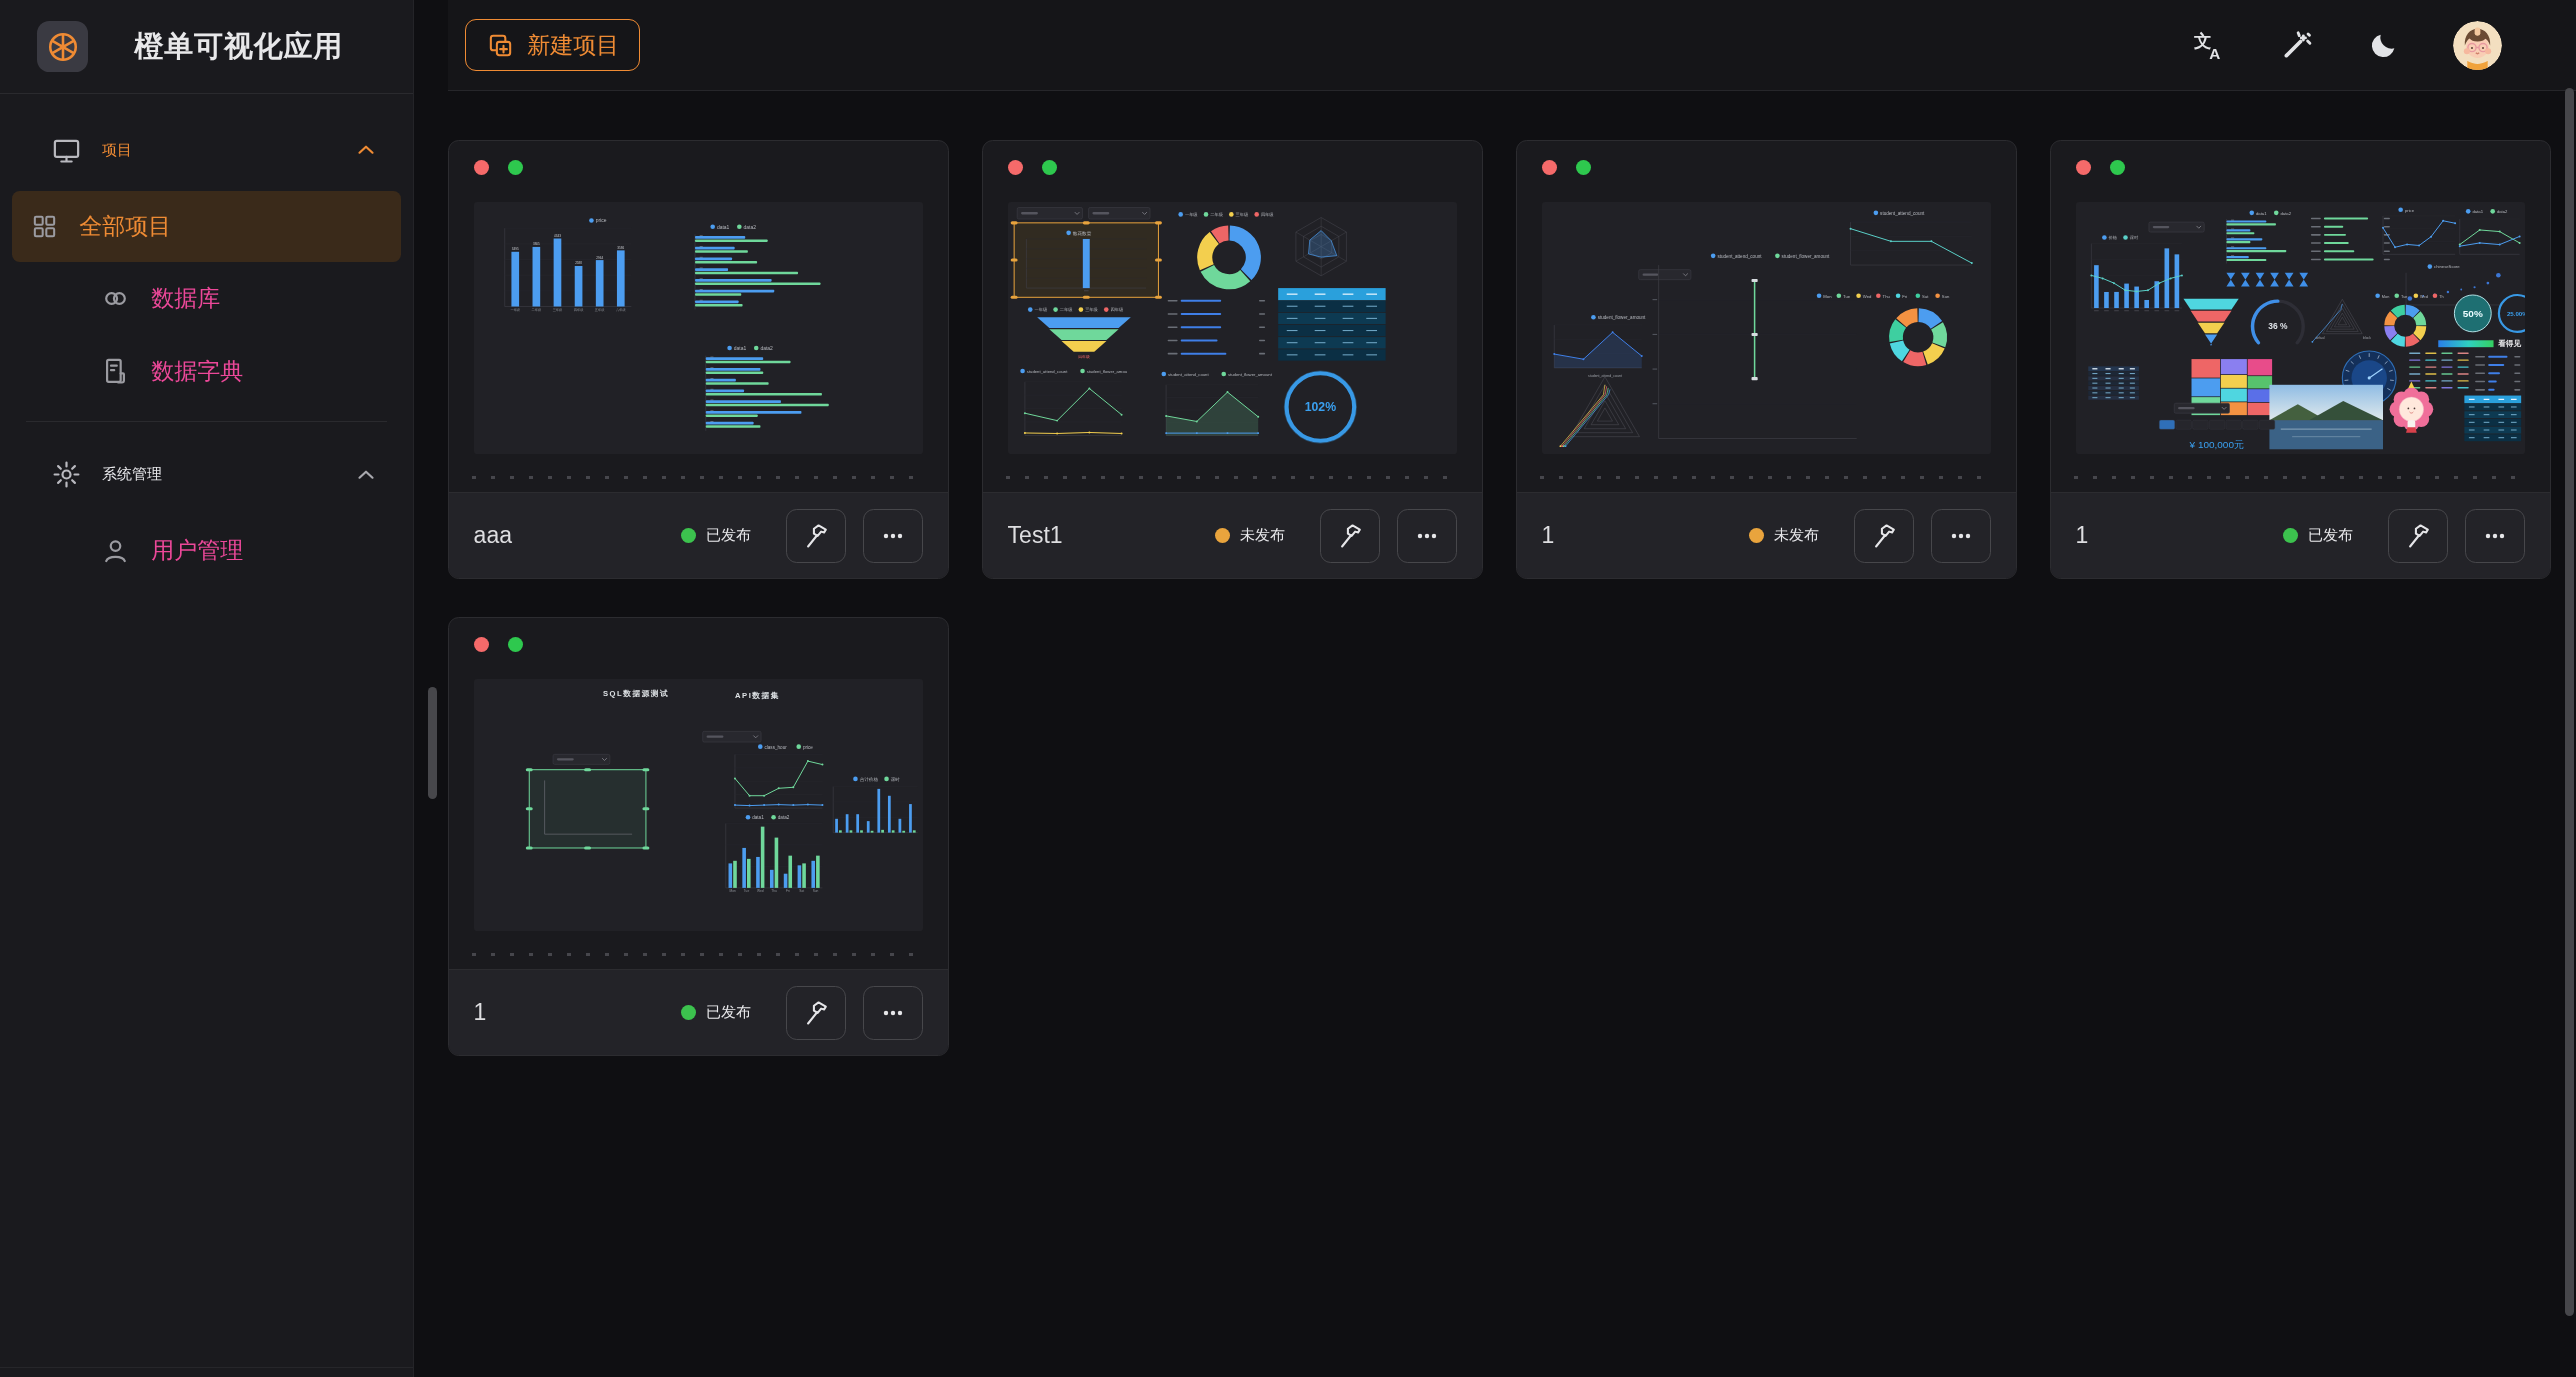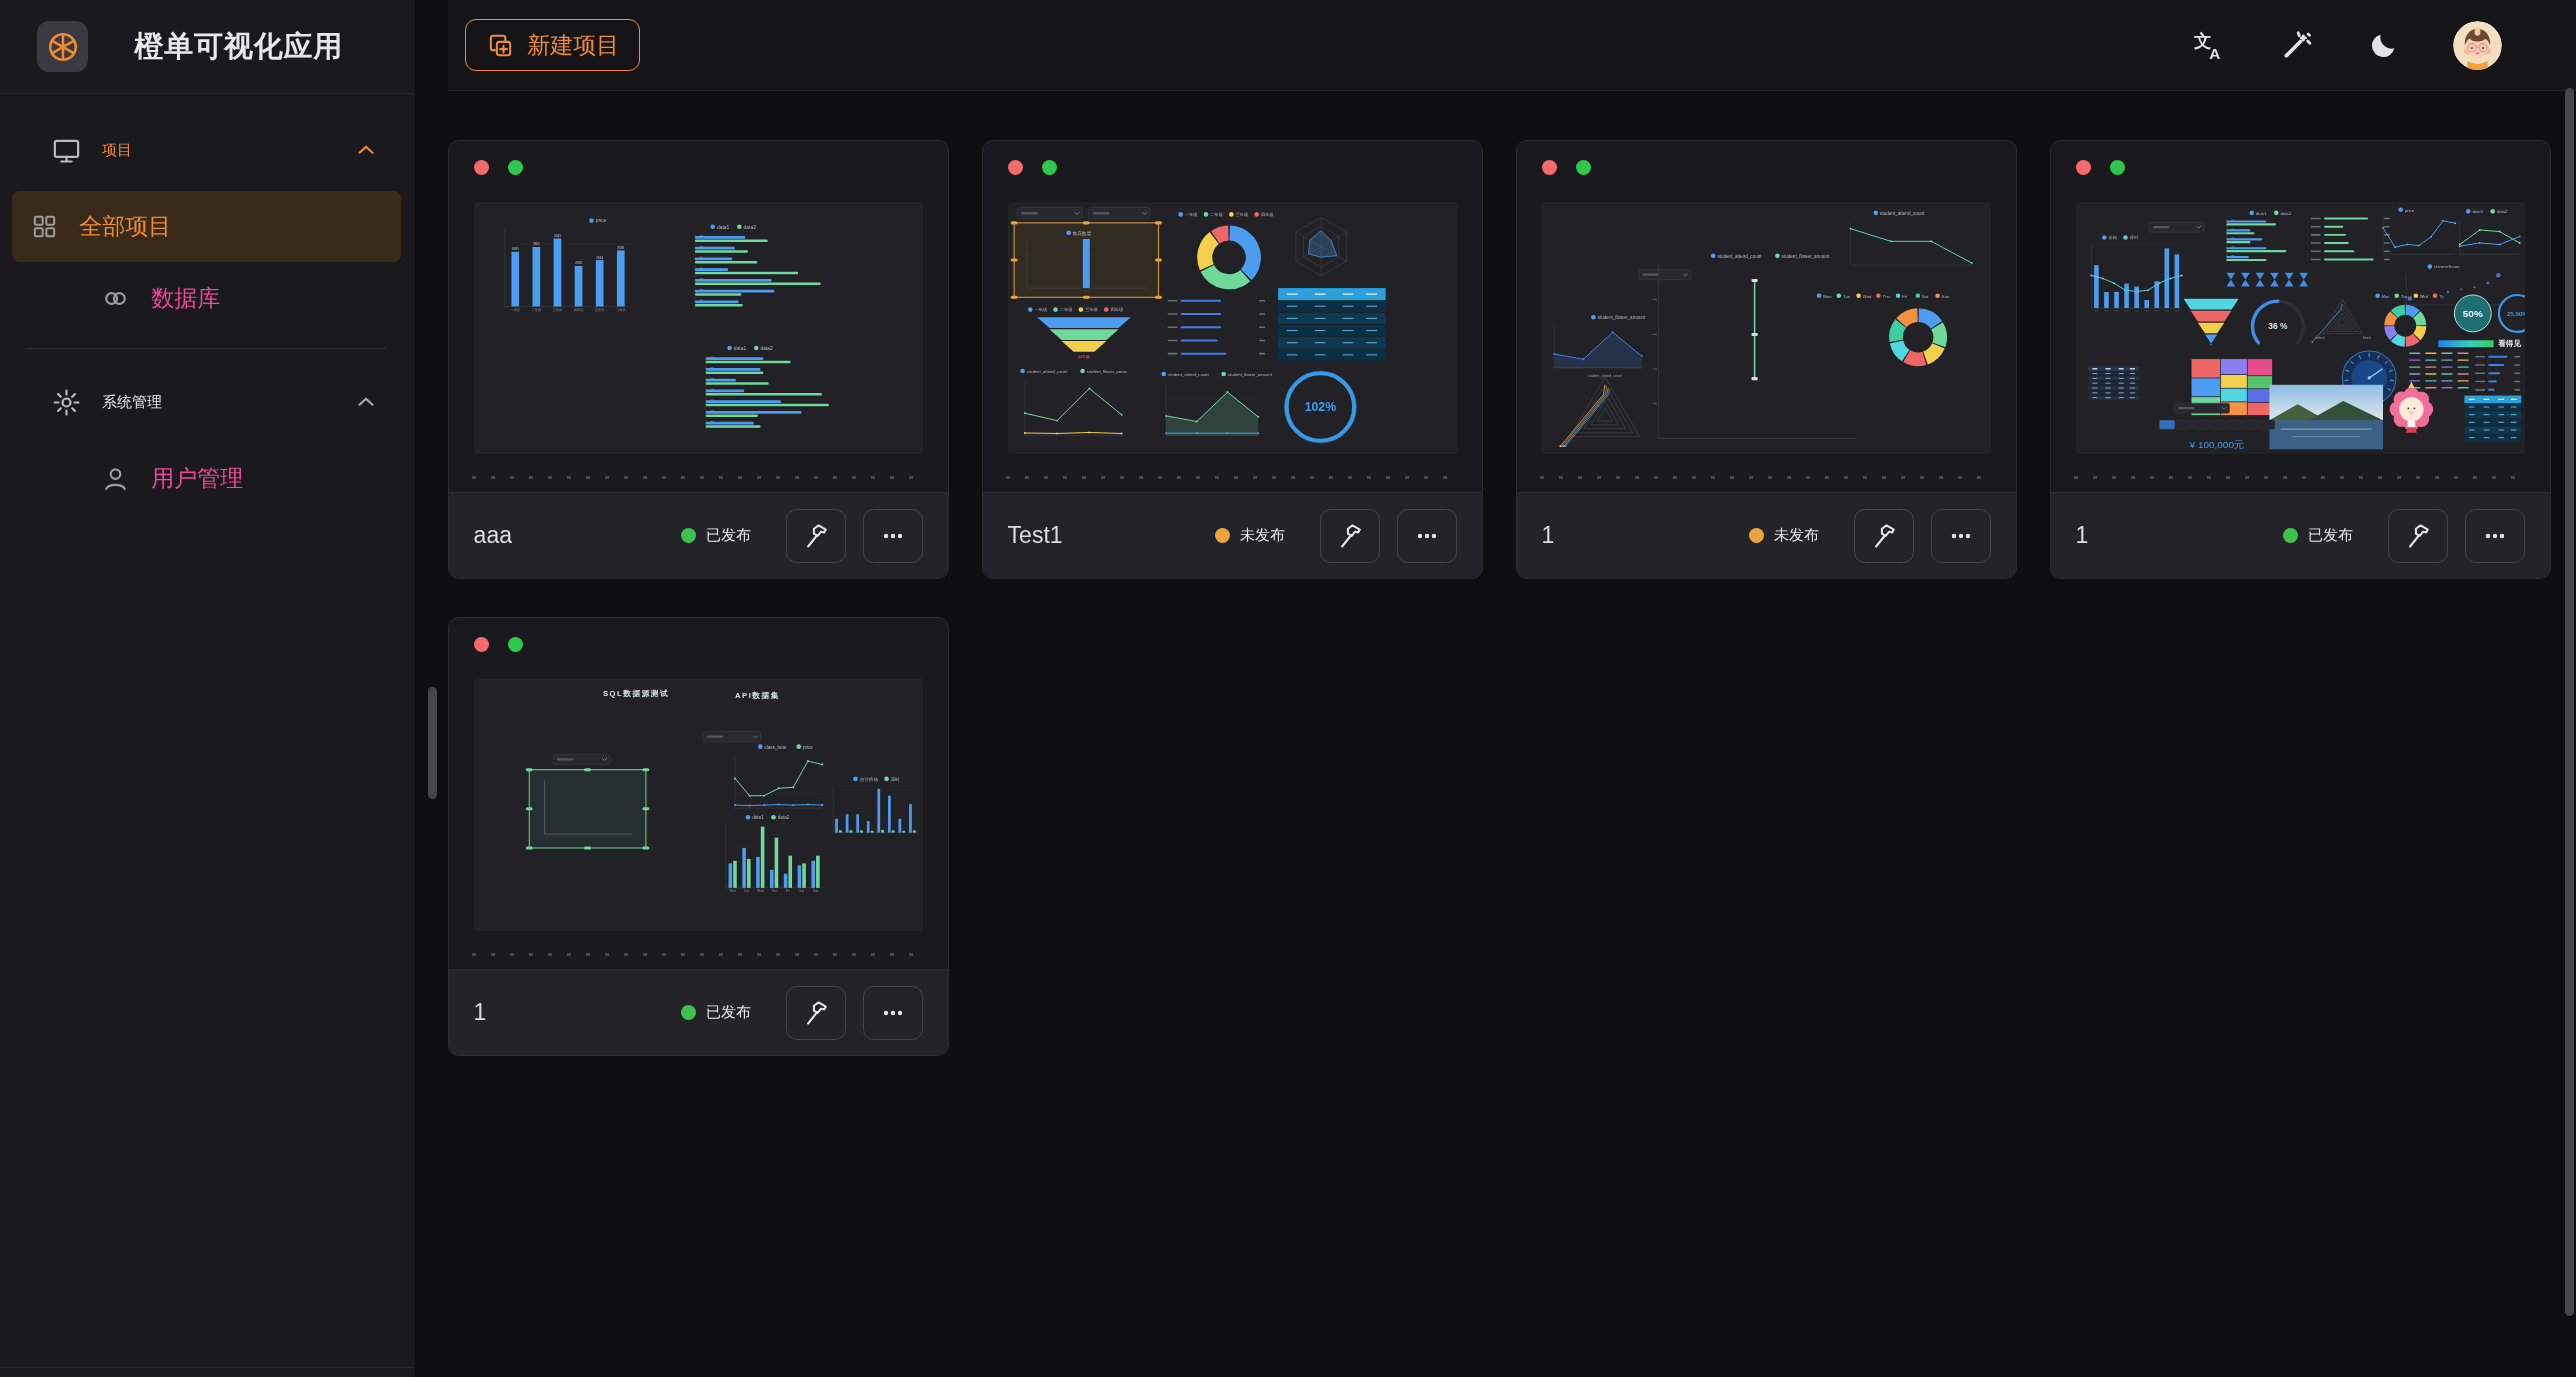--- a/index.html
+++ b/index.html
@@ -115,20 +115,30 @@
           <span>全部项目</span>
         </div>
         <div class="item">
           <span class="iicon">
             <svg width="31" height="31" viewBox="0 0 24 24" fill="none" stroke="currentColor" stroke-width="1.7">
               <circle cx="9" cy="12" r="4.2"></circle>
               <circle cx="15" cy="12" r="4.2"></circle>
             </svg>
           </span>
           <span>数据库</span>
+        </div>
+        <div class="item">
+          <span class="iicon">
+            <svg width="31" height="31" viewBox="0 0 24 24" fill="none" stroke="currentColor" stroke-width="1.7" stroke-linecap="round">
+              <rect x="5.5" y="3" width="10.5" height="17" rx="1.2"></rect>
+              <path d="M8.5 7.5h4.5M8.5 11h2.5"></path>
+              <path d="M16 13.5h1.8a.7.7 0 0 1 .7.7V19a1.5 1.5 0 0 1-1.5 1.5H14"></path>
+            </svg>
+          </span>
+          <span>数据字典</span>
         </div>
         <div class="menu-divider"></div>
         <div class="sec-head">
           <span class="sicon">
             <svg width="31" height="31" viewBox="0 0 24 24" fill="none" stroke="currentColor" stroke-width="1.7" stroke-linecap="round">
               <circle cx="12" cy="12" r="3.1"></circle>
               <path d="M12 2.8v3M12 18.2v3M2.8 12h3M18.2 12h3M5.5 5.5l2.1 2.1M16.4 16.4l2.1 2.1M18.5 5.5l-2.1 2.1M7.6 16.4l-2.1 2.1"></path>
             </svg>
           </span>
           <span class="slabel">系统管理</span>

